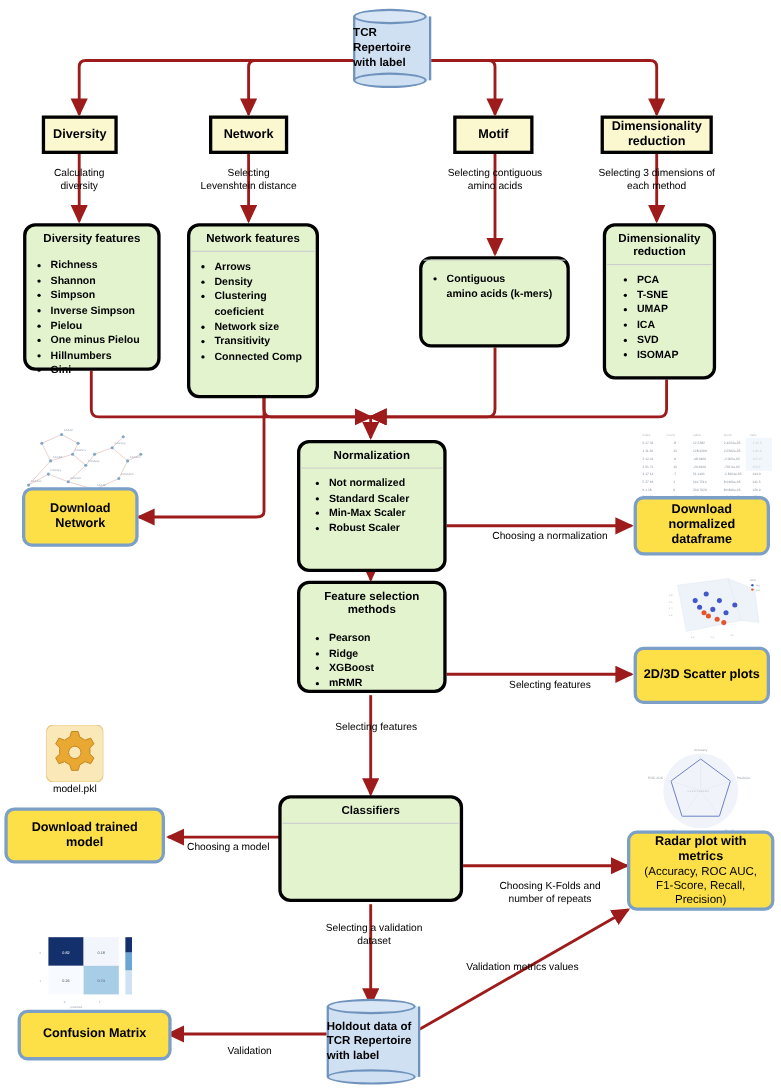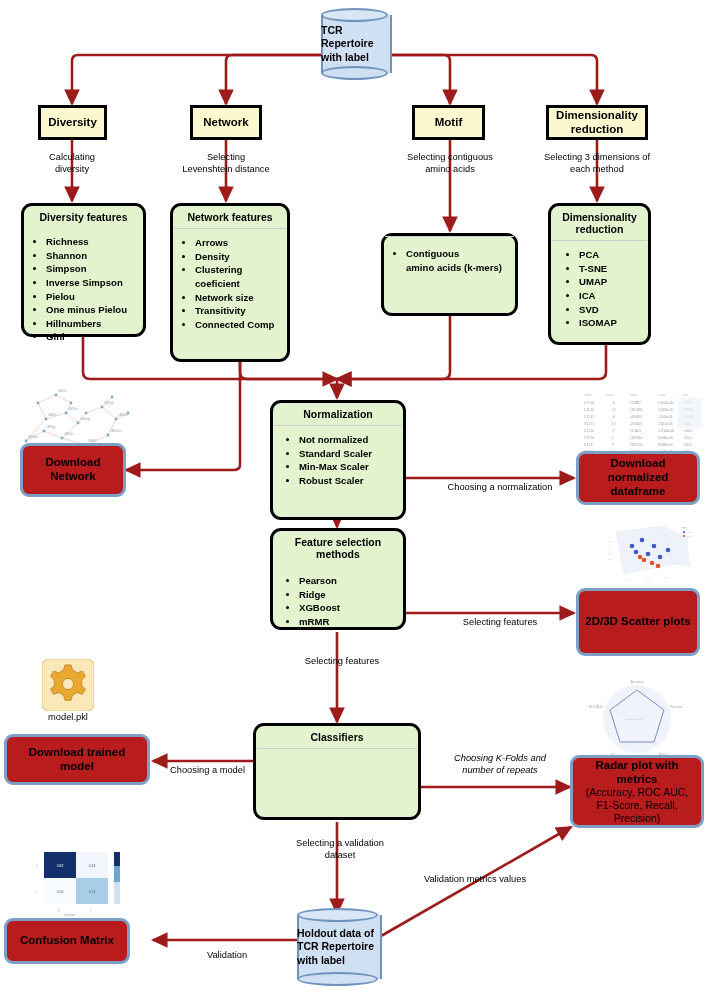--- a/index.html
+++ b/index.html
@@ -17,21 +17,21 @@
   
   .feat{background:#e2f3ce;border:3px solid #000;border-radius:11px;
         align-items:stretch;justify-content:flex-start;}
   .feat .ftitle{font-weight:bold;font-size:10.5px;text-align:center;
         padding:5px 4px 5px 4px;line-height:1.15;color:#000;}
   .feat .fsep{height:1px;background:#cdcdcd;margin:0 1px;}
   .feat ul{margin:0;padding:7px 4px 4px 22px;list-style:disc;}
   .feat li{font-weight:bold;font-size:9.6px;line-height:1.42;color:#000;text-align:left;}
 
   
-  .out{background:#b91c1c;border:3px solid #7b9fc6;border-radius:9px;
+  .out{background:#fde047;border:3px solid #7b9fc6;border-radius:9px;
        font-weight:bold;font-size:11.5px;color:#000;line-height:1.2;padding:20px 6px;}
   .out .sub{font-weight:normal;font-size:10.5px;line-height:1.2;}
 
   
   .cyl{position:absolute;}
   .cyl .body{position:absolute;left:0;top:7px;width:100%;height:calc(100% - 14px);
        background:#cfe0f3;border-left:2px solid #6f93bd;border-right:2px solid #6f93bd;}
   .cyl .top{position:absolute;left:0;top:0;width:100%;height:14px;border-radius:50%;
        background:#d9e6f5;border:2px solid #6f93bd;box-sizing:border-box;}
   .cyl .bot{position:absolute;left:0;bottom:0;width:100%;height:14px;border-radius:50%;
@@ -401,52 +401,52 @@
     <span>Download
 Network</span>
   </div>
 
   <div class="node out" style="left:576px;top:451px;width:124px;height:54px;white-space:pre-line;">
     <span>Download
 normalized
 dataframe</span>
   </div>
 
-  <div class="node out" style="left:576px;top:588px;width:124px;height:68px;">
+  <div class="node out" style="left:576px;top:588px;width:124px;height:52px;">
     <span>2D/3D Scatter plots</span>
   </div>
 
   <div class="node out" style="left:4px;top:734px;width:146px;height:51px;">
     <span>Download trained model</span>
   </div>
 
   <div class="node out" style="left:570px;top:755px;width:134px;height:73px;">
     <span style="white-space:pre-line;">Radar plot with
 metrics</span>
     <span class="sub">(Accuracy, ROC AUC, F1-Score, Recall, Precision)</span>
   </div>
 
-  <div class="node out" style="left:4px;top:918px;width:126px;height:46px;">
+  <div class="node out" style="left:16px;top:918px;width:140px;height:46px;">
     <span>Confusion Matrix</span>
   </div>
 
   <div class="cyl" style="left:297px;top:908px;width:81px;height:78px;">
     <div class="body"></div>
     <div class="bot"></div>
     <div class="top"></div>
     <div class="ctext">Holdout data
 of TCR
 Repertoire
 with label</div>
   </div>
 
   <div class="elabel" style="left:420px;top:482px;width:160px;">Choosing a normalization</div>
   <div class="elabel" style="left:440px;top:617px;width:120px;">Selecting features</div>
   <div class="elabel" style="left:287px;top:656px;width:110px;">Selecting features</div>
   <div class="elabel" style="left:155px;top:765px;width:105px;">Choosing a model</div>
-  <div class="elabel" style="left:430px;top:753px;width:140px;font-style:italic;">Choosing K-Folds and
+  <div class="elabel" style="left:430px;top:800px;width:140px;">Choosing K-Folds and
 number of repeats</div>
   <div class="elabel" style="left:280px;top:838px;width:120px;">Selecting a validation
 dataset</div>
   <div class="elabel" style="left:405px;top:874px;width:140px;">Validation metrics values</div>
   <div class="elabel" style="left:182px;top:950px;width:90px;">Validation</div>
 
 </div>
 
 </body></html>

